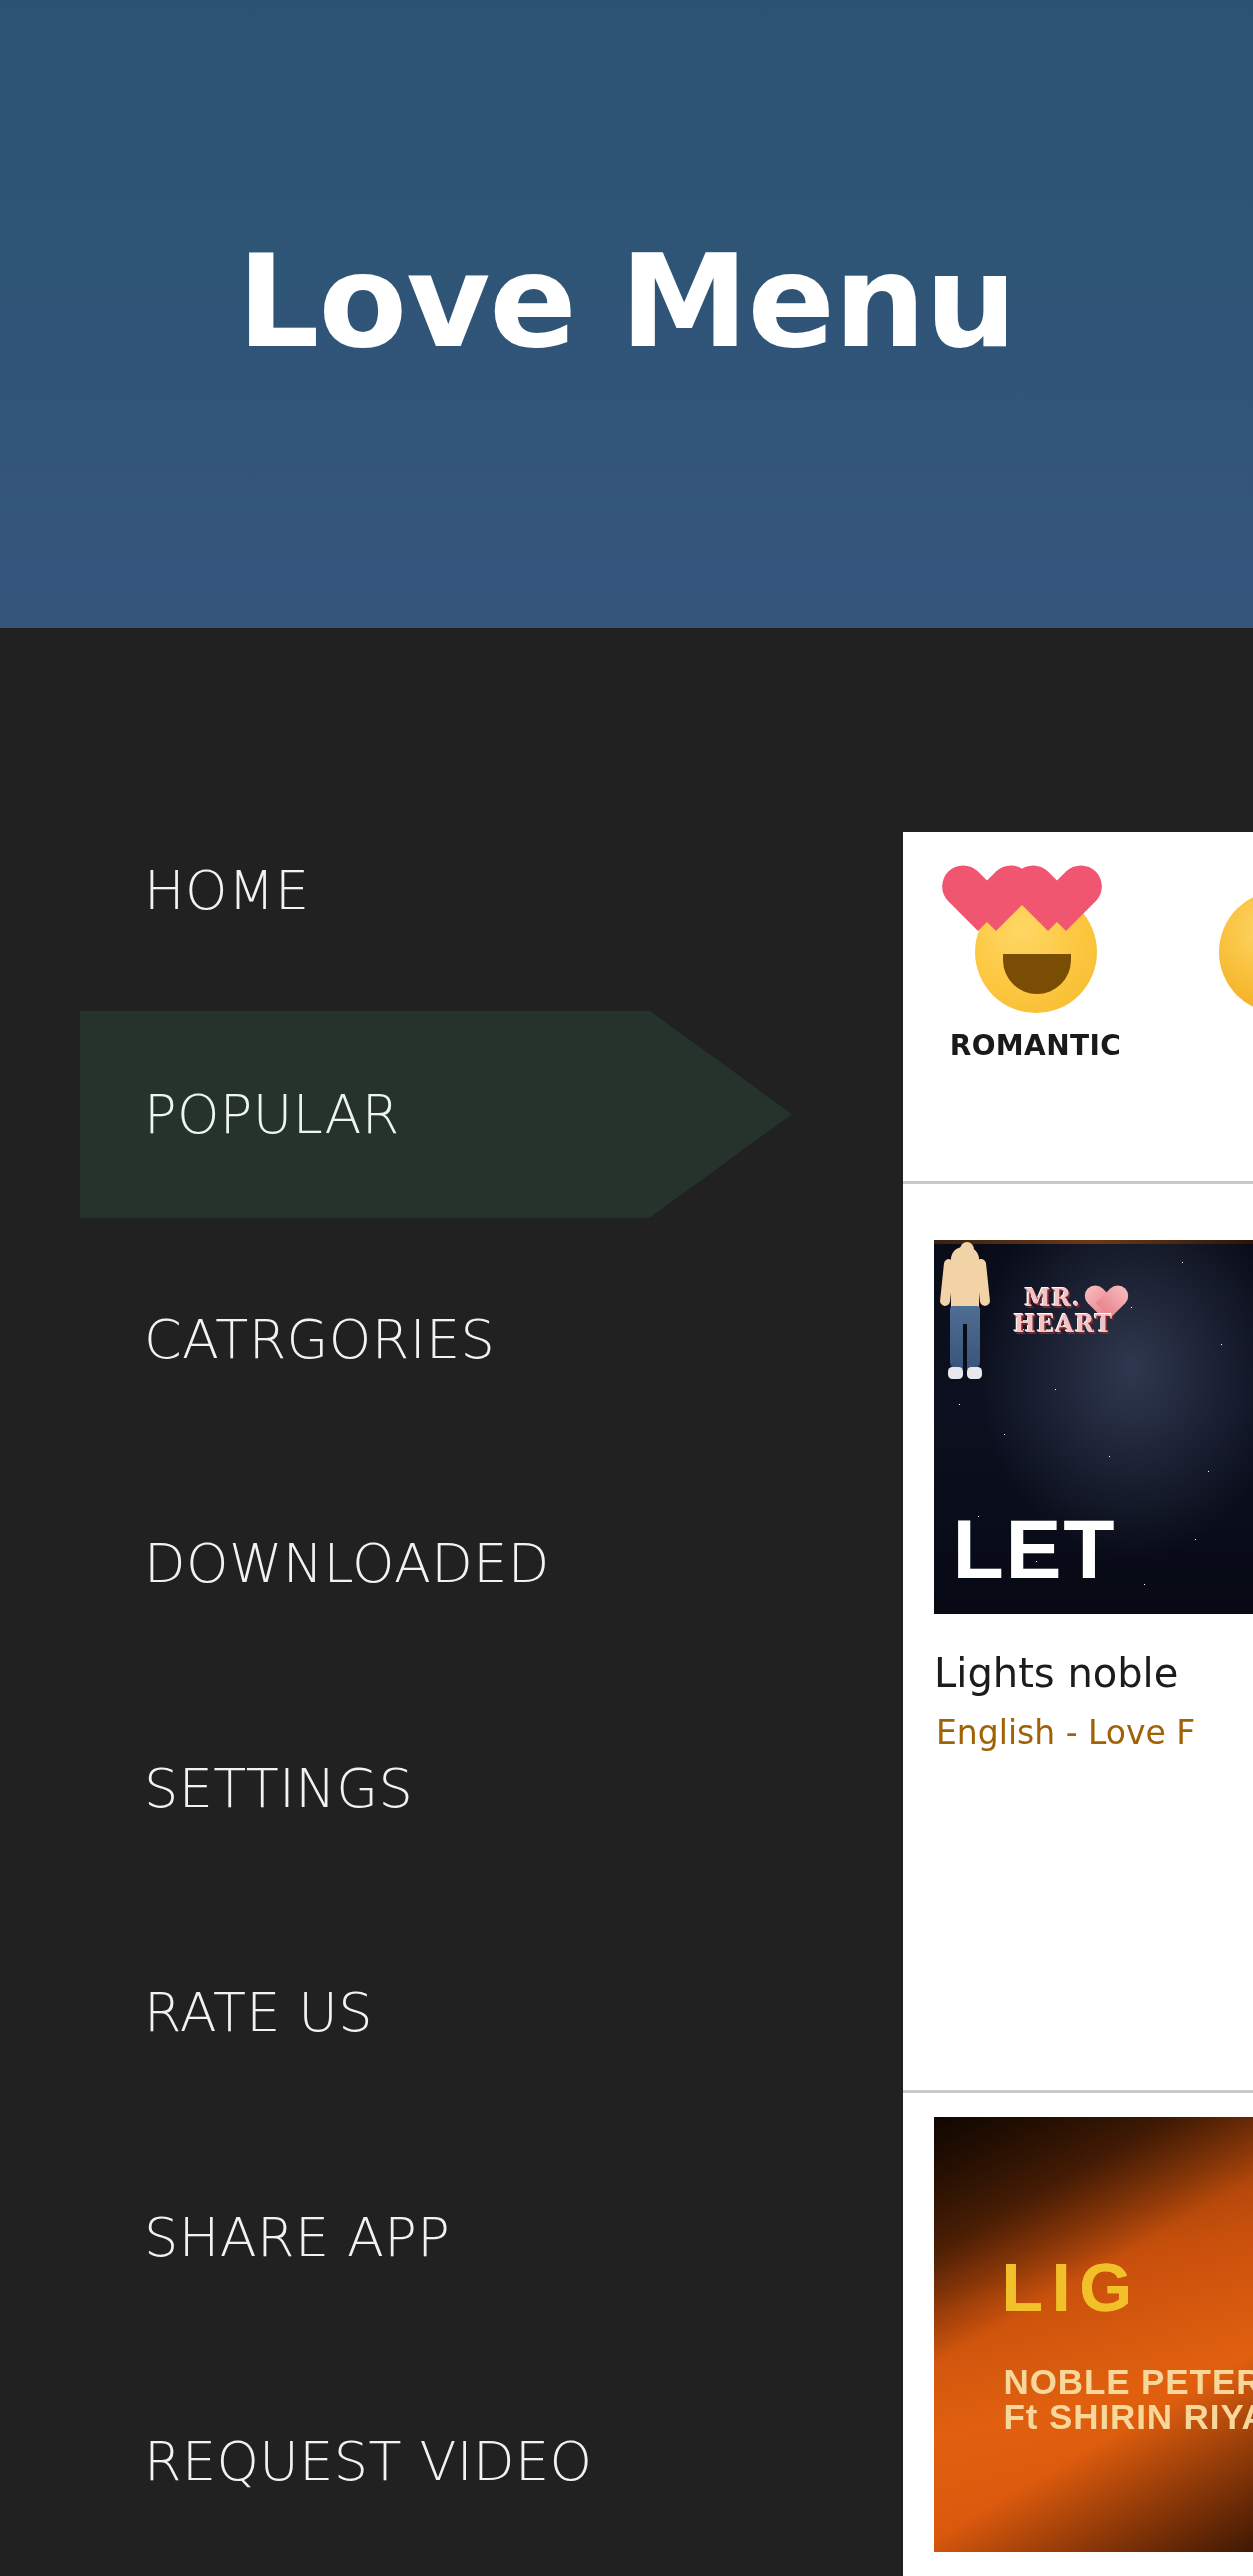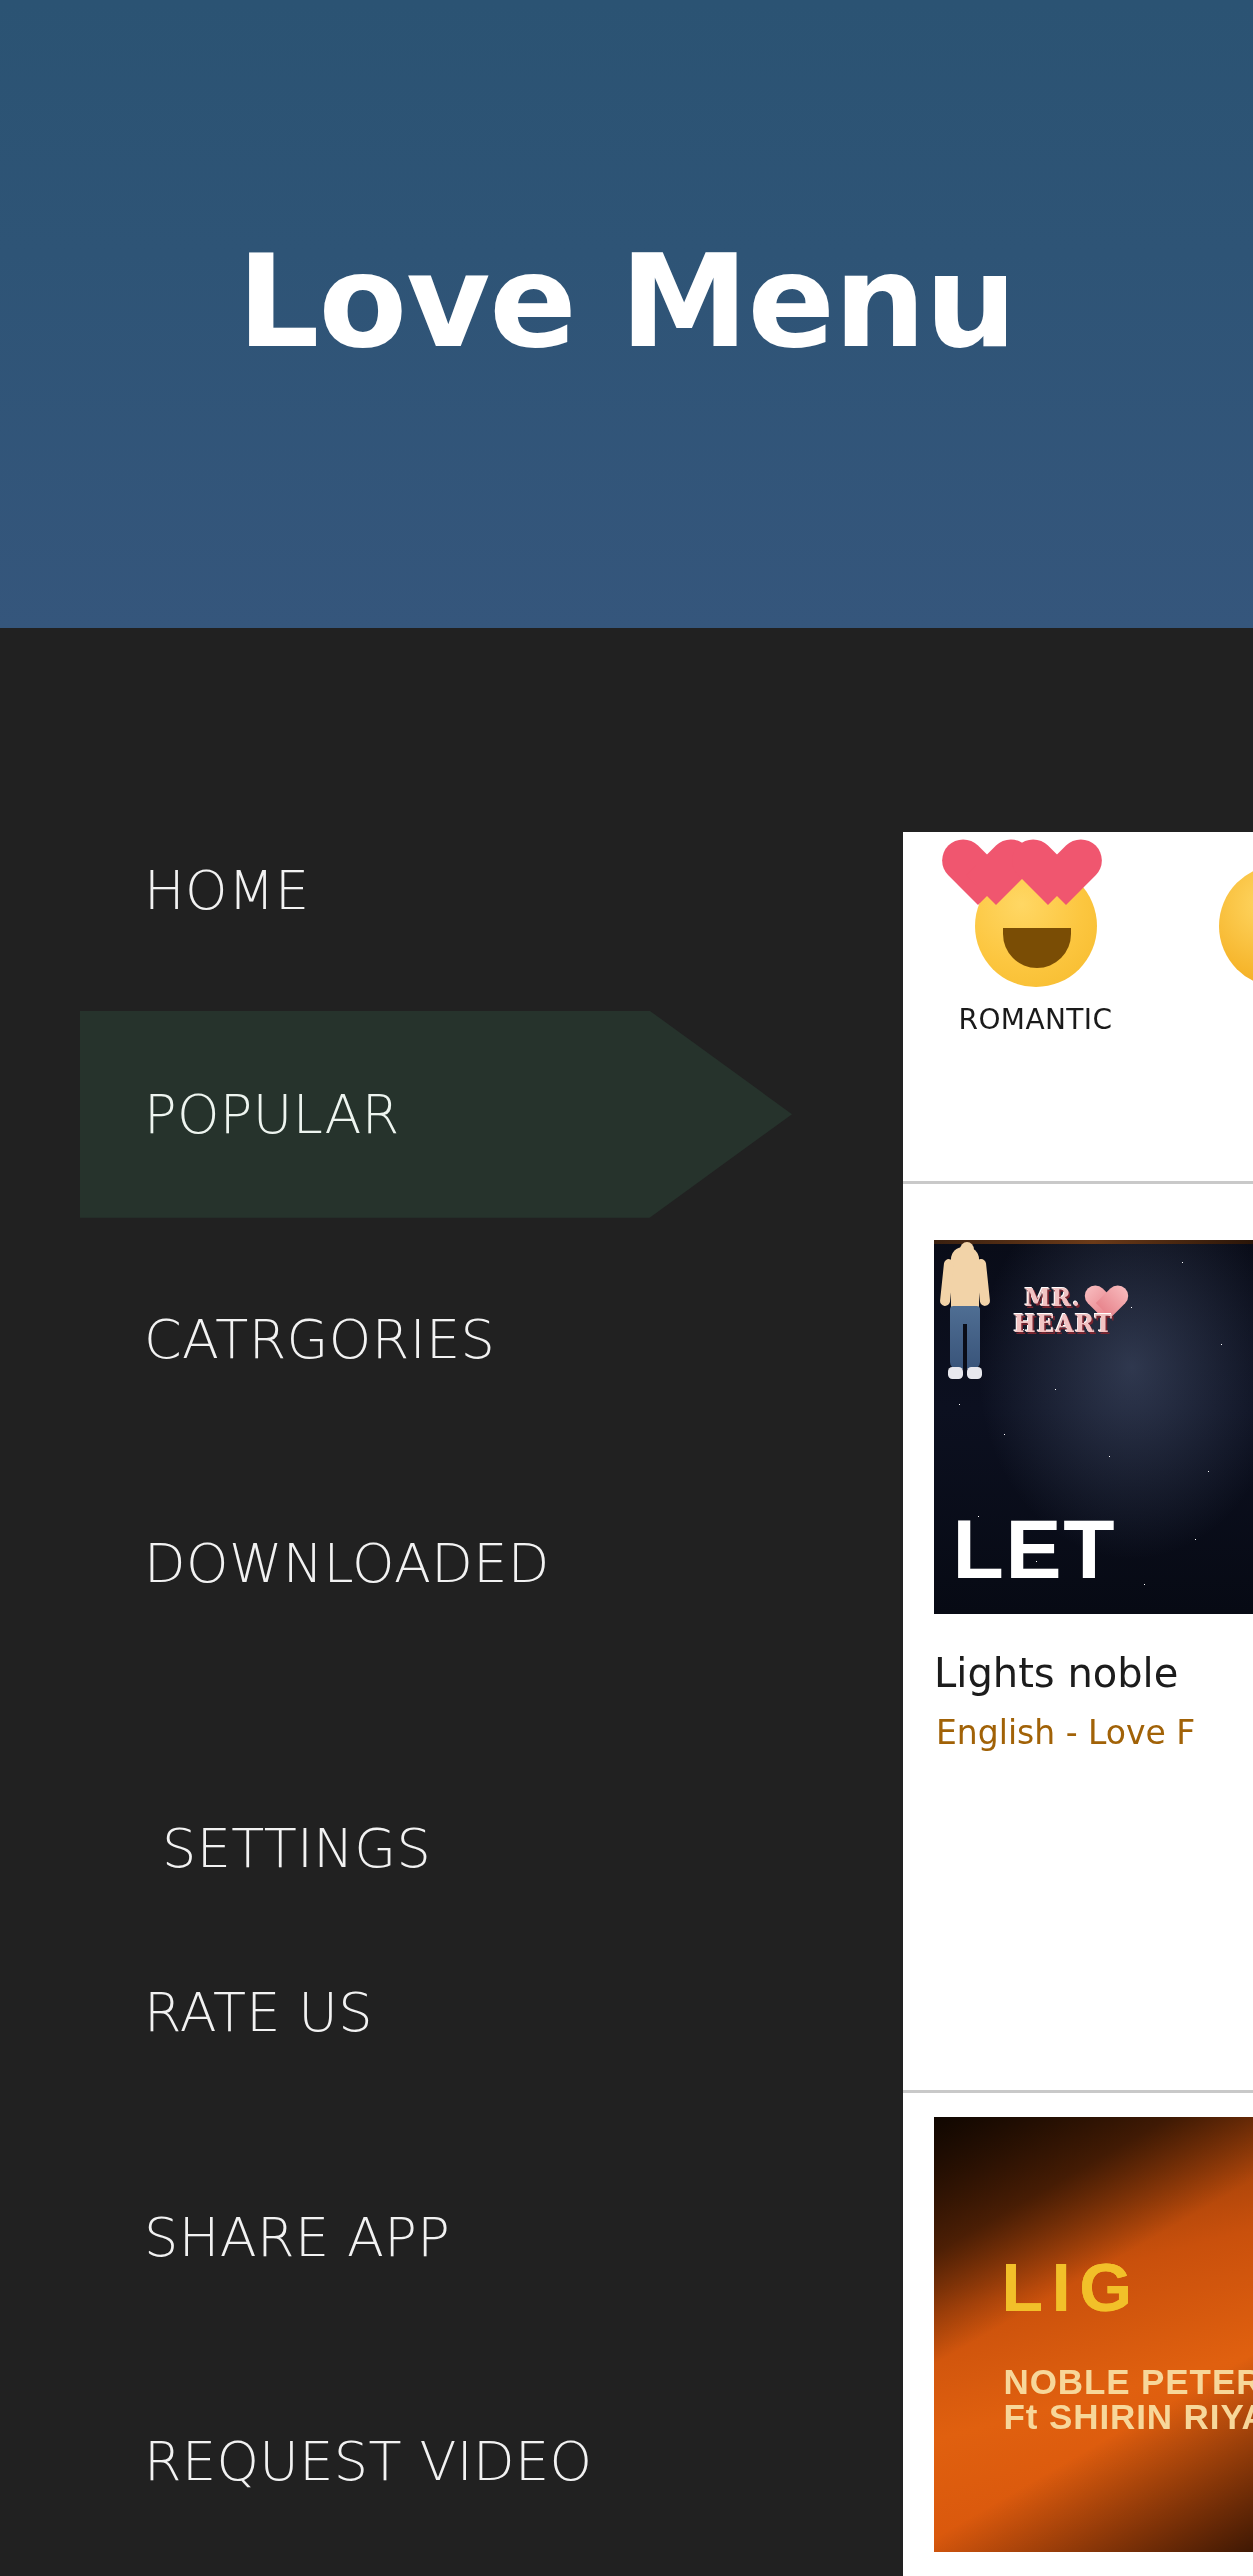--- a/index.html
+++ b/index.html
@@ -56,21 +56,21 @@
   .content {
     position:absolute; left:903px; top:204px; width:350px; height:1744px;
     background:#ffffff; overflow:hidden;
   }
 
   .cat-strip {
     position:absolute; left:0; top:0; width:350px; height:349px;
     background:#ffffff; overflow:hidden;
   }
   .cat-item {
-    position:absolute; top:33px; width:209px; text-align:center;
+    position:absolute; top:59px; width:209px; text-align:center;font-weight:bold;
   }
   .cat-item.c1 { left:28px; }
   .cat-item.c2 { left:272px; }
   .emoji-face {
     position:relative; margin:0 auto; width:122px; height:122px; border-radius:50%;
     background:radial-gradient(circle at 38% 32%, #ffd764 0%, #fcc63f 55%, #f5ba2c 100%);
   }
   .heart {
     position:absolute; width:75px; height:68px;
   }
@@ -318,21 +318,21 @@
           <div class="nav-item active" style="top: 374px;">
             <span class="sel-shape"></span>
             <span class="nav-label">POPULAR</span>
           </div>
           <div class="nav-item" style="top: 599px;">
             <span class="nav-label">CATRGORIES</span>
           </div>
           <div class="nav-item" style="top: 823px;">
             <span class="nav-label">DOWNLOADED</span>
           </div>
-          <div class="nav-item" style="top: 1108px; padding-left: 18px;">
+          <div class="nav-item" style="top: 1048px;">
             <span class="nav-label">SETTINGS</span>
           </div>
           <div class="nav-item" style="top: 1272px;">
             <span class="nav-label">RATE US</span>
           </div>
           <div class="nav-item" style="top: 1497px;">
             <span class="nav-label">SHARE APP</span>
           </div>
           <div class="nav-item" style="top: 1721px;">
             <span class="nav-label">REQUEST VIDEO</span>

